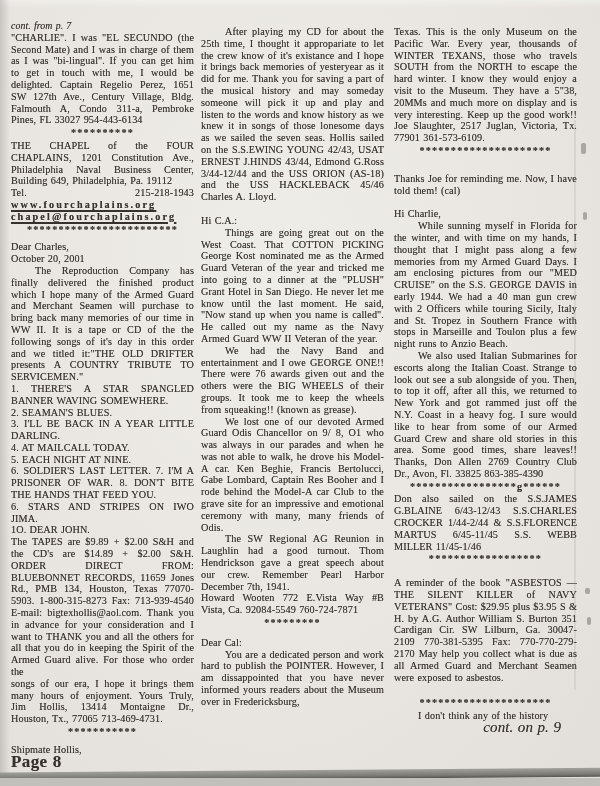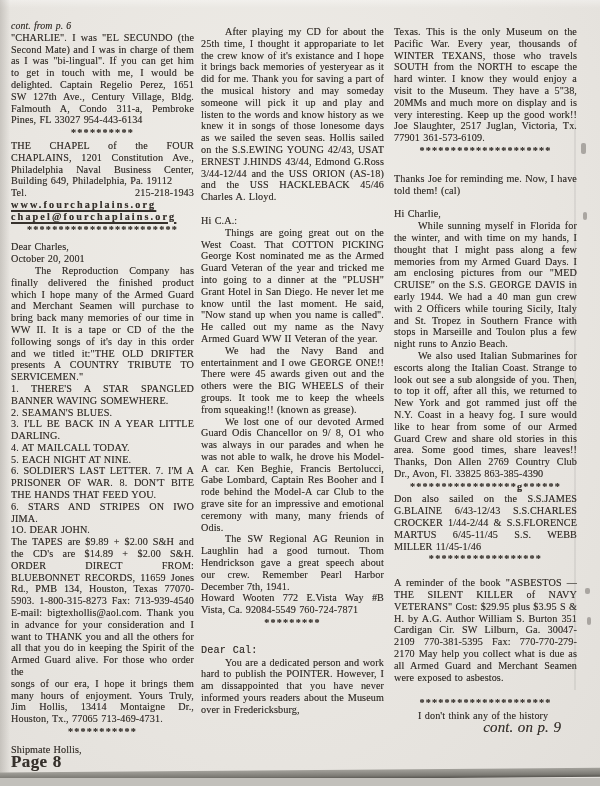--- a/index.html
+++ b/index.html
@@ -43,21 +43,21 @@
   .bold{font-weight:bold;font-size:17px;text-align:left;letter-spacing:0.4px;}
 </style>
 </head>
 <body>
 
 <div class="scan-page">
   <div class="edge-top"></div>
   <div class="edge-left"></div>
 
   <div class="col col-left">
-      <div class="blk italic">cont. from p. 6</div>
+      <div class="blk italic">cont. from p. 7</div>
       <div class="blk noindent">"CHARLIE". I was "EL SECUNDO (the Second Mate) and I was in charge of them as I was "bi-lingual". If you can get him to get in touch with me, I would be delighted. Captain Regelio Perez, 1651 SW 127th Ave., Century Village, Bldg. Falmouth A, Condo 311-a, Pembroke Pines, FL 33027 954-443-6134</div>
       <div class="blk stars">**********</div>
       <div class="blk noindent">THE CHAPEL of the FOUR CHAPLAINS, 1201 Constitution Ave., Philadelphia Naval Business Center, Building 649, Philadelphia, Pa. 19112</div>
       <div class="blk split">
         <span>Tel.</span>
         <span>215-218-1943</span>
       </div>
       <div class="blk link">www.fourchaplains.org</div>
       <div class="blk link">chapel@fourchaplains.org</div>
       <div class="blk stars">************************</div>
@@ -75,26 +75,26 @@
       <div class="blk noindent">The TAPES are $9.89 + $2.00 S&amp;H and the CD's are $14.89 + $2.00 S&amp;H. ORDER DIRECT FROM: BLUEBONNET RECORDS, 11659 Jones Rd., PMB 134, Houston, Texas 77070-5903. 1-800-315-8273 Fax: 713-939-4540 E-mail: bigtexhollis@aol.com. Thank you in advance for your consideration and I want to THANK you and all the others for all that you do in keeping the Spirit of the Armed Guard alive. For those who order the</div>
       <div class="blk noindent">songs of our era, I hope it brings them many hours of enjoyment. Yours Truly, Jim Hollis, 13414 Montaigne Dr., Houston, Tx., 77065 713-469-4731.</div>
       <div class="blk stars">***********</div>
       <div class="blk noindent" style="margin-top: 6px;">Shipmate Hollis,</div>
       <div class="blk bold">Page 8</div>
     </div>
   <div class="col col-middle">
       <div class="blk para">After playing my CD for about the 25th time, I thought it appropariate to let the crew know of it's existance and I hope it brings back memories of yesteryear as it did for me. Thank you for saving a part of the musical history and may someday someone will pick it up and play and listen to the words and know history as we knew it in songs of those lonesome days as we sailed the seven seas. Hollis sailed on the S.S.EWING YOUNG 42/43, USAT ERNEST J.HINDS 43/44, Edmond G.Ross 3/44-12/44 and the USS ORION (AS-18) and the USS HACKLEBACK 45/46 Charles A. Lloyd.</div>
       <div class="blk noindent" style="margin-top: 12px;">Hi C.A.:</div>
       <div class="blk para">Things are going great out on the West Coast. That COTTON PICKING George Kost nominated me as the Armed Guard Veteran of the year and tricked me into going to a dinner at the "PLUSH" Grant Hotel in San Diego. He never let me know until the last moment. He said, "Now stand up when you name is called". He called out my name as the Navy Armed Guard WW II Veteran of the year.</div>
-      <div class="blk para">We had the Navy Band and entertainment and I owe GEORGE ONE!! There were 45 awards given out and the others were the BIG WHEELS of their groups. It took me to keep the wheels from squeaking!! (known as grease).</div>
+      <div class="blk para">We had the Navy Band and entertainment and I owe GEORGE ONE!! There were 76 awards given out and the others were the BIG WHEELS of their groups. It took me to keep the wheels from squeaking!! (known as grease).</div>
       <div class="blk para">We lost one of our devoted Armed Guard Odis Chancellor on 9/ 8, O1 who was always in our parades and when he was not able to walk, he drove his Model-A car. Ken Beghie, Francis Bertolucci, Gabe Lombard, Captain Res Booher and I rode behind the Model-A car Club to the grave site for an impressive and emotional ceremony with many, many friends of Odis.</div>
       <div class="blk para">The SW Regional AG Reunion in Laughlin had a good turnout. Thom Hendrickson gave a great speech about our crew. Remember Pearl Harbor December 7th, 1941.</div>
       <div class="blk noindent">Howard Wooten 772 E.Vista Way #B Vista, Ca. 92084-5549 760-724-7871</div>
       <div class="blk stars">*********</div>
-      <div class="blk noindent" style="margin-top: 16px; font-family: Liberation Mono, monospace;">Dear Cal:</div>
+      <div class="blk noindent" style="margin-top: 8px;">Dear Cal:</div>
       <div class="blk para">You are a dedicated person and work hard to publish the POINTER. However, I am dissappointed that you have never informed yours readers about the Museum over in Fredericksburg,</div>
     </div>
   <div class="col col-right">
       <div class="blk noindent">Texas. This is the only Museum on the Pacific War. Every year, thousands of WINTER TEXANS, those who travels SOUTH from the NORTH to escape the hard winter. I know they would enjoy a visit to the Museum. They have a 5"38, 20MMs and much more on display and is very interesting. Keep up the good work!! Joe Slaughter, 2517 Juglan, Victoria, Tx. 77901 361-573-6109.</div>
       <div class="blk stars">*********************</div>
       <div class="blk noindent" style="margin-top: 16px;">Thanks Joe for reminding me. Now, I have told them! (cal)</div>
       <div class="blk noindent" style="margin-top: 12px;">Hi Charlie,</div>
       <div class="blk para">While sunning myself in Florida for the winter, and with time on my hands, I thought that I might pass along a few memories from my Armed Guard Days. I am enclosing pictures from our "MED CRUISE" on the S.S. GEORGE DAVIS in early 1944. We had a 40 man gun crew with 2 Officers while touring Sicily, Italy and St. Tropez in Southern France with stops in Marseille and Toulon plus a few night runs to Anzio Beach.</div>
       <div class="blk para">We also used Italian Submarines for escorts along the Italian Coast. Strange to look out see a sub alongside of you. Then, to top it off, after all this, we returned to New York and got rammed just off the N.Y. Coast in a heavy fog. I sure would like to hear from some of our Armed Guard Crew and share old stories in this area. Some good times, share leaves!! Thanks, Don Allen 2769 Country Club Dr., Avon, Fl. 33825 863-385-4390</div>
       <div class="blk stars">*****************g******</div>

